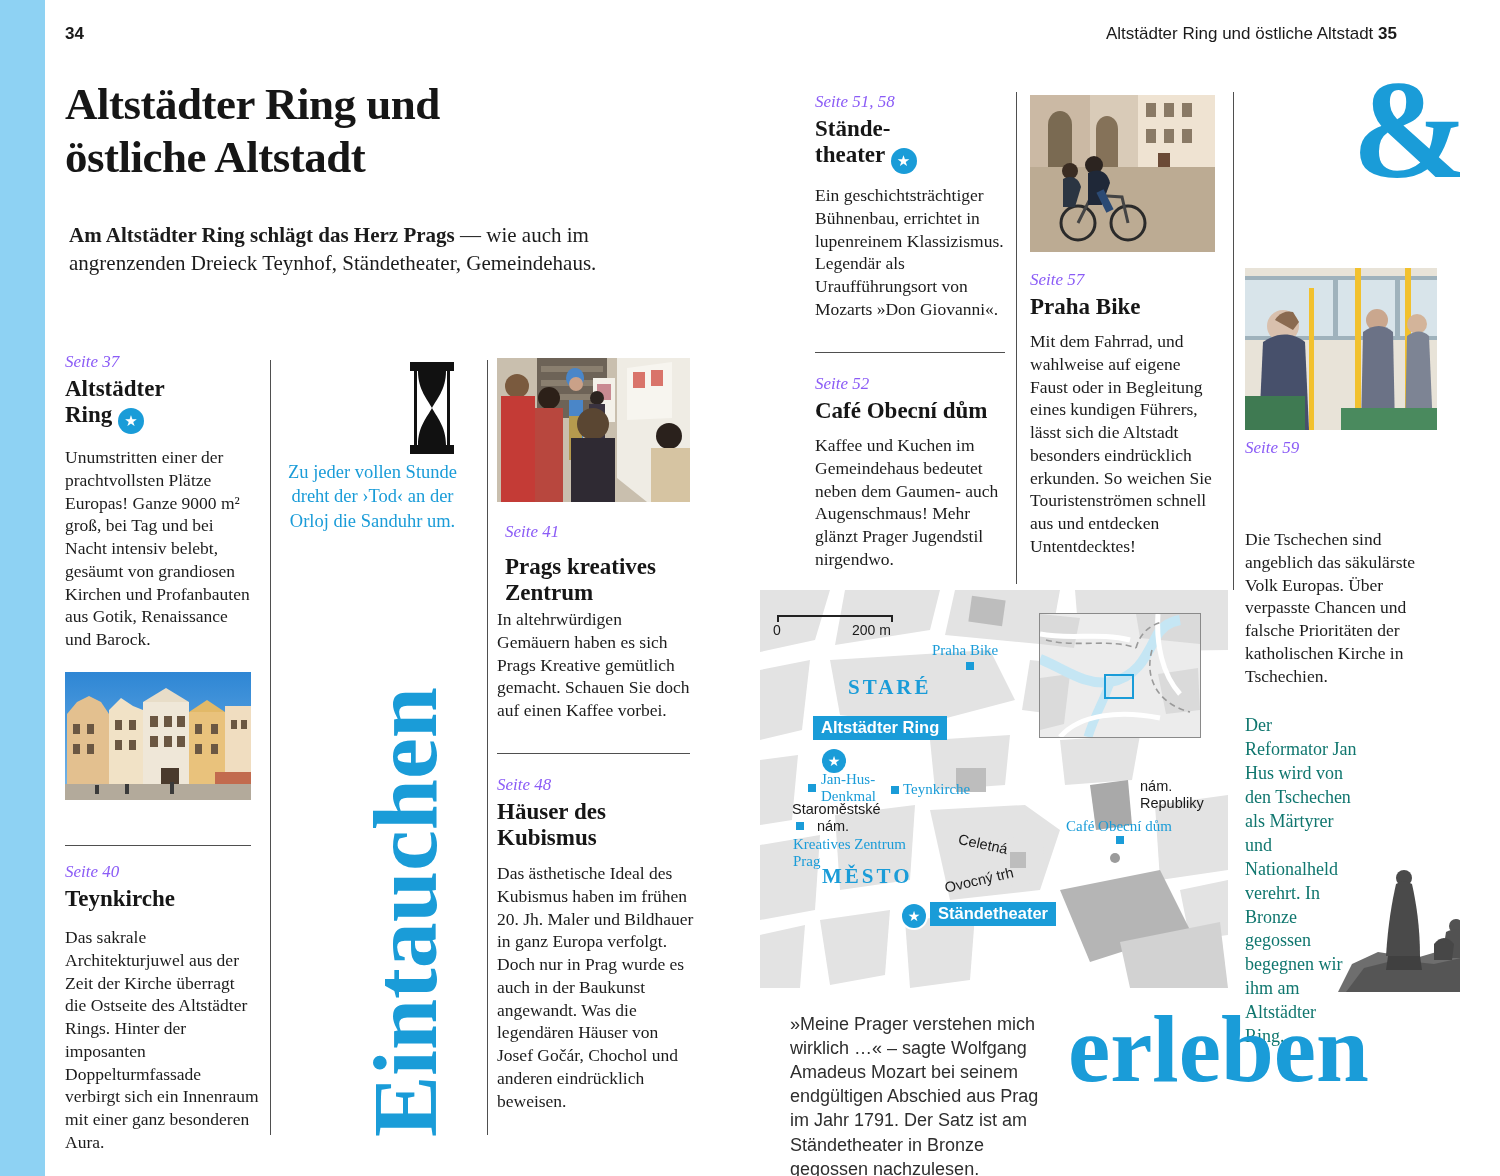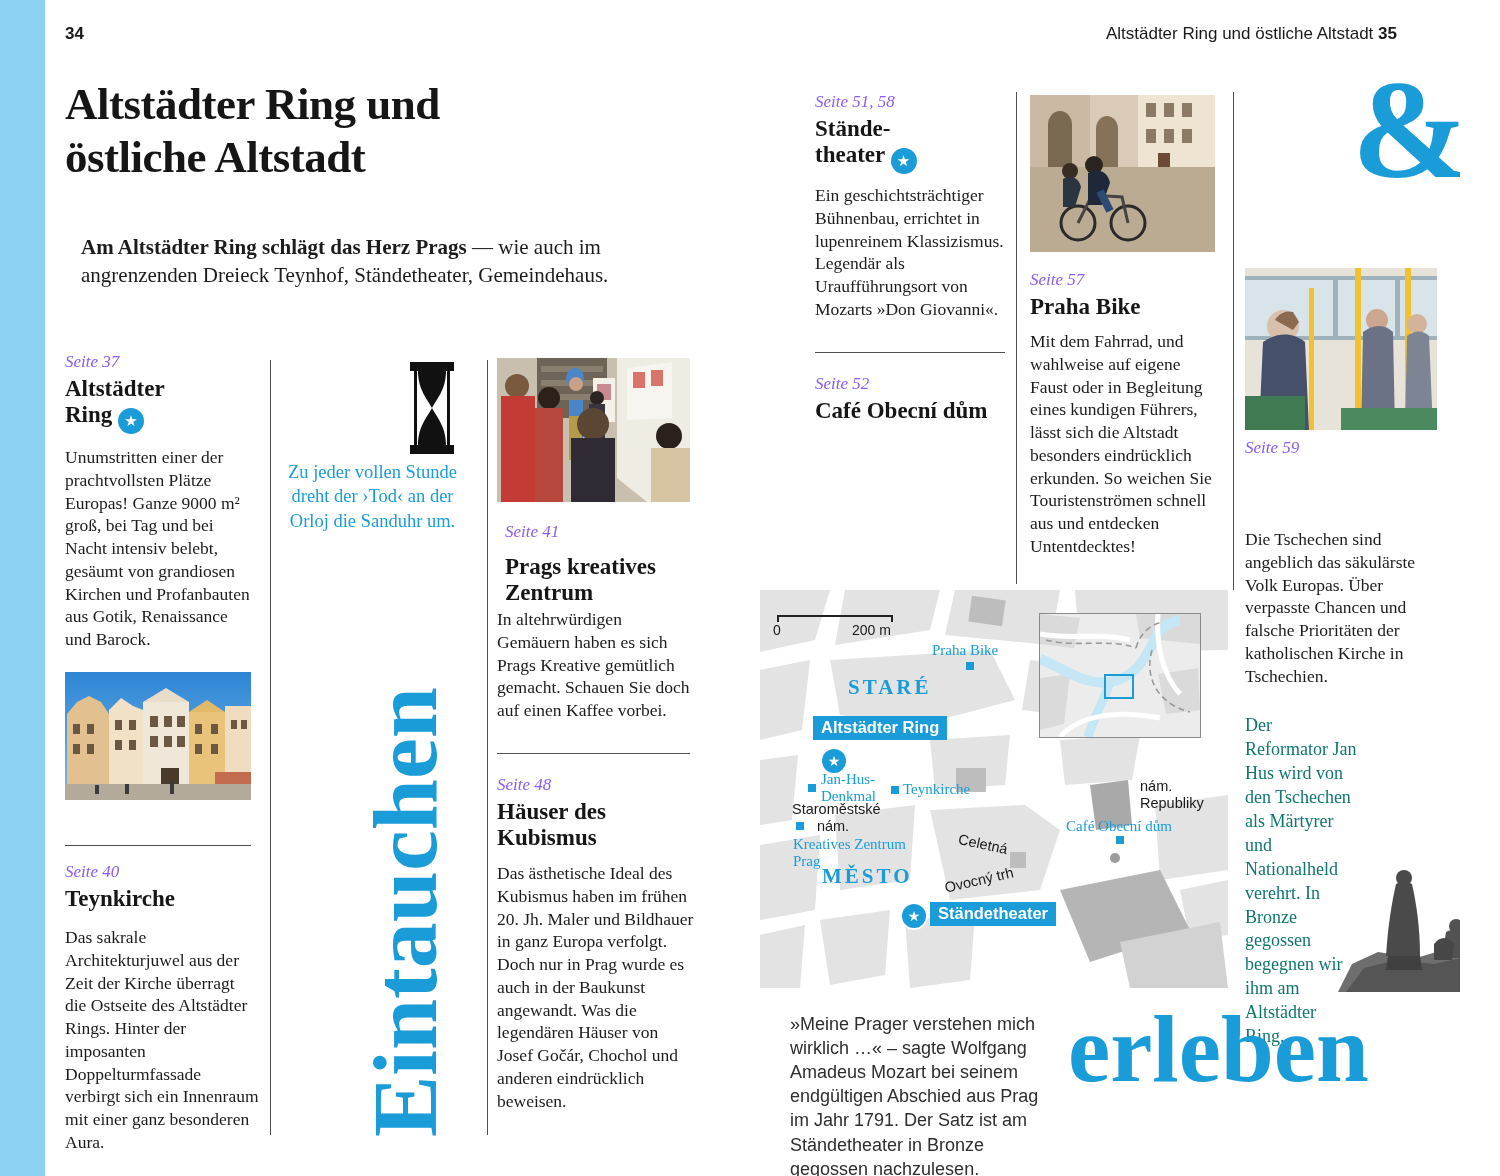--- a/index.html
+++ b/index.html
@@ -61,21 +61,21 @@
   <div class="strip"></div>
 
   <div class="abs hdr" style="left:65px;top:24px;font-weight:700;">34</div>
   <div class="abs hdr" style="right:63px;top:24px;text-align:right;">
     <span>Altstädter Ring und östliche Altstadt</span>
     <b>35</b>
   </div>
 
   <h1 class="abs headline" style="left:65px;top:78px;margin:0;width:640px;">Altstädter Ring und
 östliche Altstadt</h1>
-  <p class="abs intro" style="left:65px;top:218px;margin:16px;width:625px;"><span class="lead">Am Altstädter Ring schlägt das Herz Prags</span><span> — wie auch im angrenzenden Dreieck Teynhof, Ständetheater, Gemeindehaus.</span></p>
+  <p class="abs intro" style="left:65px;top:218px;margin:4px;width:625px;"><span class="lead">Am Altstädter Ring schlägt das Herz Prags</span><span> — wie auch im angrenzenden Dreieck Teynhof, Ständetheater, Gemeindehaus.</span></p>
 
   <div class="vrule" style="left:270px;top:360px;height:775px;"></div>
   <div class="vrule" style="left:487px;top:360px;height:775px;"></div>
   <div class="vrule" style="left:1016px;top:92px;height:492px;"></div>
   <div class="vrule" style="left:1233px;top:92px;height:498px;"></div>
 
   <div class="abs seite" style="left:65px;top:352px;">Seite 37</div>
   <h3 class="abs h2" style="left:65px;top:376px;margin:0;width:200px;"><span>Altstädter
 Ring</span> <span class="star"></span></h3>
   <div class="abs body-txt" style="left:65px;top:446px;width:190px;">Unumstritten einer der prachtvollsten Plätze Europas! Ganze 9000 m² groß, bei Tag und bei Nacht intensiv belebt, gesäumt von grandiosen Kirchen und Profanbauten aus Gotik, Renaissance und Barock.</div>
@@ -190,20 +190,21 @@
 Kubismus</h3>
   <div class="abs body-txt" style="left:497px;top:862px;width:197px;">Das ästhetische Ideal des Kubismus haben im frühen 20. Jh. Maler und Bildhauer in ganz Europa verfolgt. Doch nur in Prag wurde es auch in der Baukunst angewandt. Was die legendären Häuser von Josef Gočár, Chochol und anderen eindrücklich beweisen.</div>
 
   <div class="abs seite" style="left:815px;top:92px;">Seite 51, 58</div>
   <h3 class="abs h2" style="left:815px;top:116px;margin:0;width:200px;"><span>Stände-
 theater</span> <span class="star"></span></h3>
   <div class="abs body-txt" style="left:815px;top:184px;width:198px;">Ein geschichtsträchtiger Bühnenbau, errichtet in lupenreinem Klassizismus. Legendär als Uraufführungsort von Mozarts »Don Giovanni«.</div>
   <div class="hrule" style="left:815px;top:352px;width:190px;"></div>
   <div class="abs seite" style="left:815px;top:374px;">Seite 52</div>
   <h3 class="abs h2" style="left:815px;top:398px;margin:0;width:210px;">Café Obecní dům</h3>
+  <div class="abs body-txt" style="left:815px;top:434px;width:198px;">Kaffee und Kuchen im Gemeindehaus bedeutet neben dem Gaumen- auch Augenschmaus! Mehr glänzt Prager Jugendstil nirgendwo.</div>
 
   <div class="photo" style="left:1030px;top:95px;width:185px;height:157px;">
     <svg width="185" height="157" viewBox="0 0 185 157">
       <rect width="185" height="157" fill="#c3b49e"></rect>
       <rect width="185" height="72" fill="#d9cbb8"></rect>
       <rect x="0" y="0" width="60" height="72" fill="#cbb9a4"></rect>
       <rect x="108" y="0" width="77" height="78" fill="#efe3d2"></rect>
       <g fill="#8a7a66">
           <rect x="116" y="8" width="10" height="14"></rect>
           <rect x="134" y="8" width="10" height="14"></rect>

